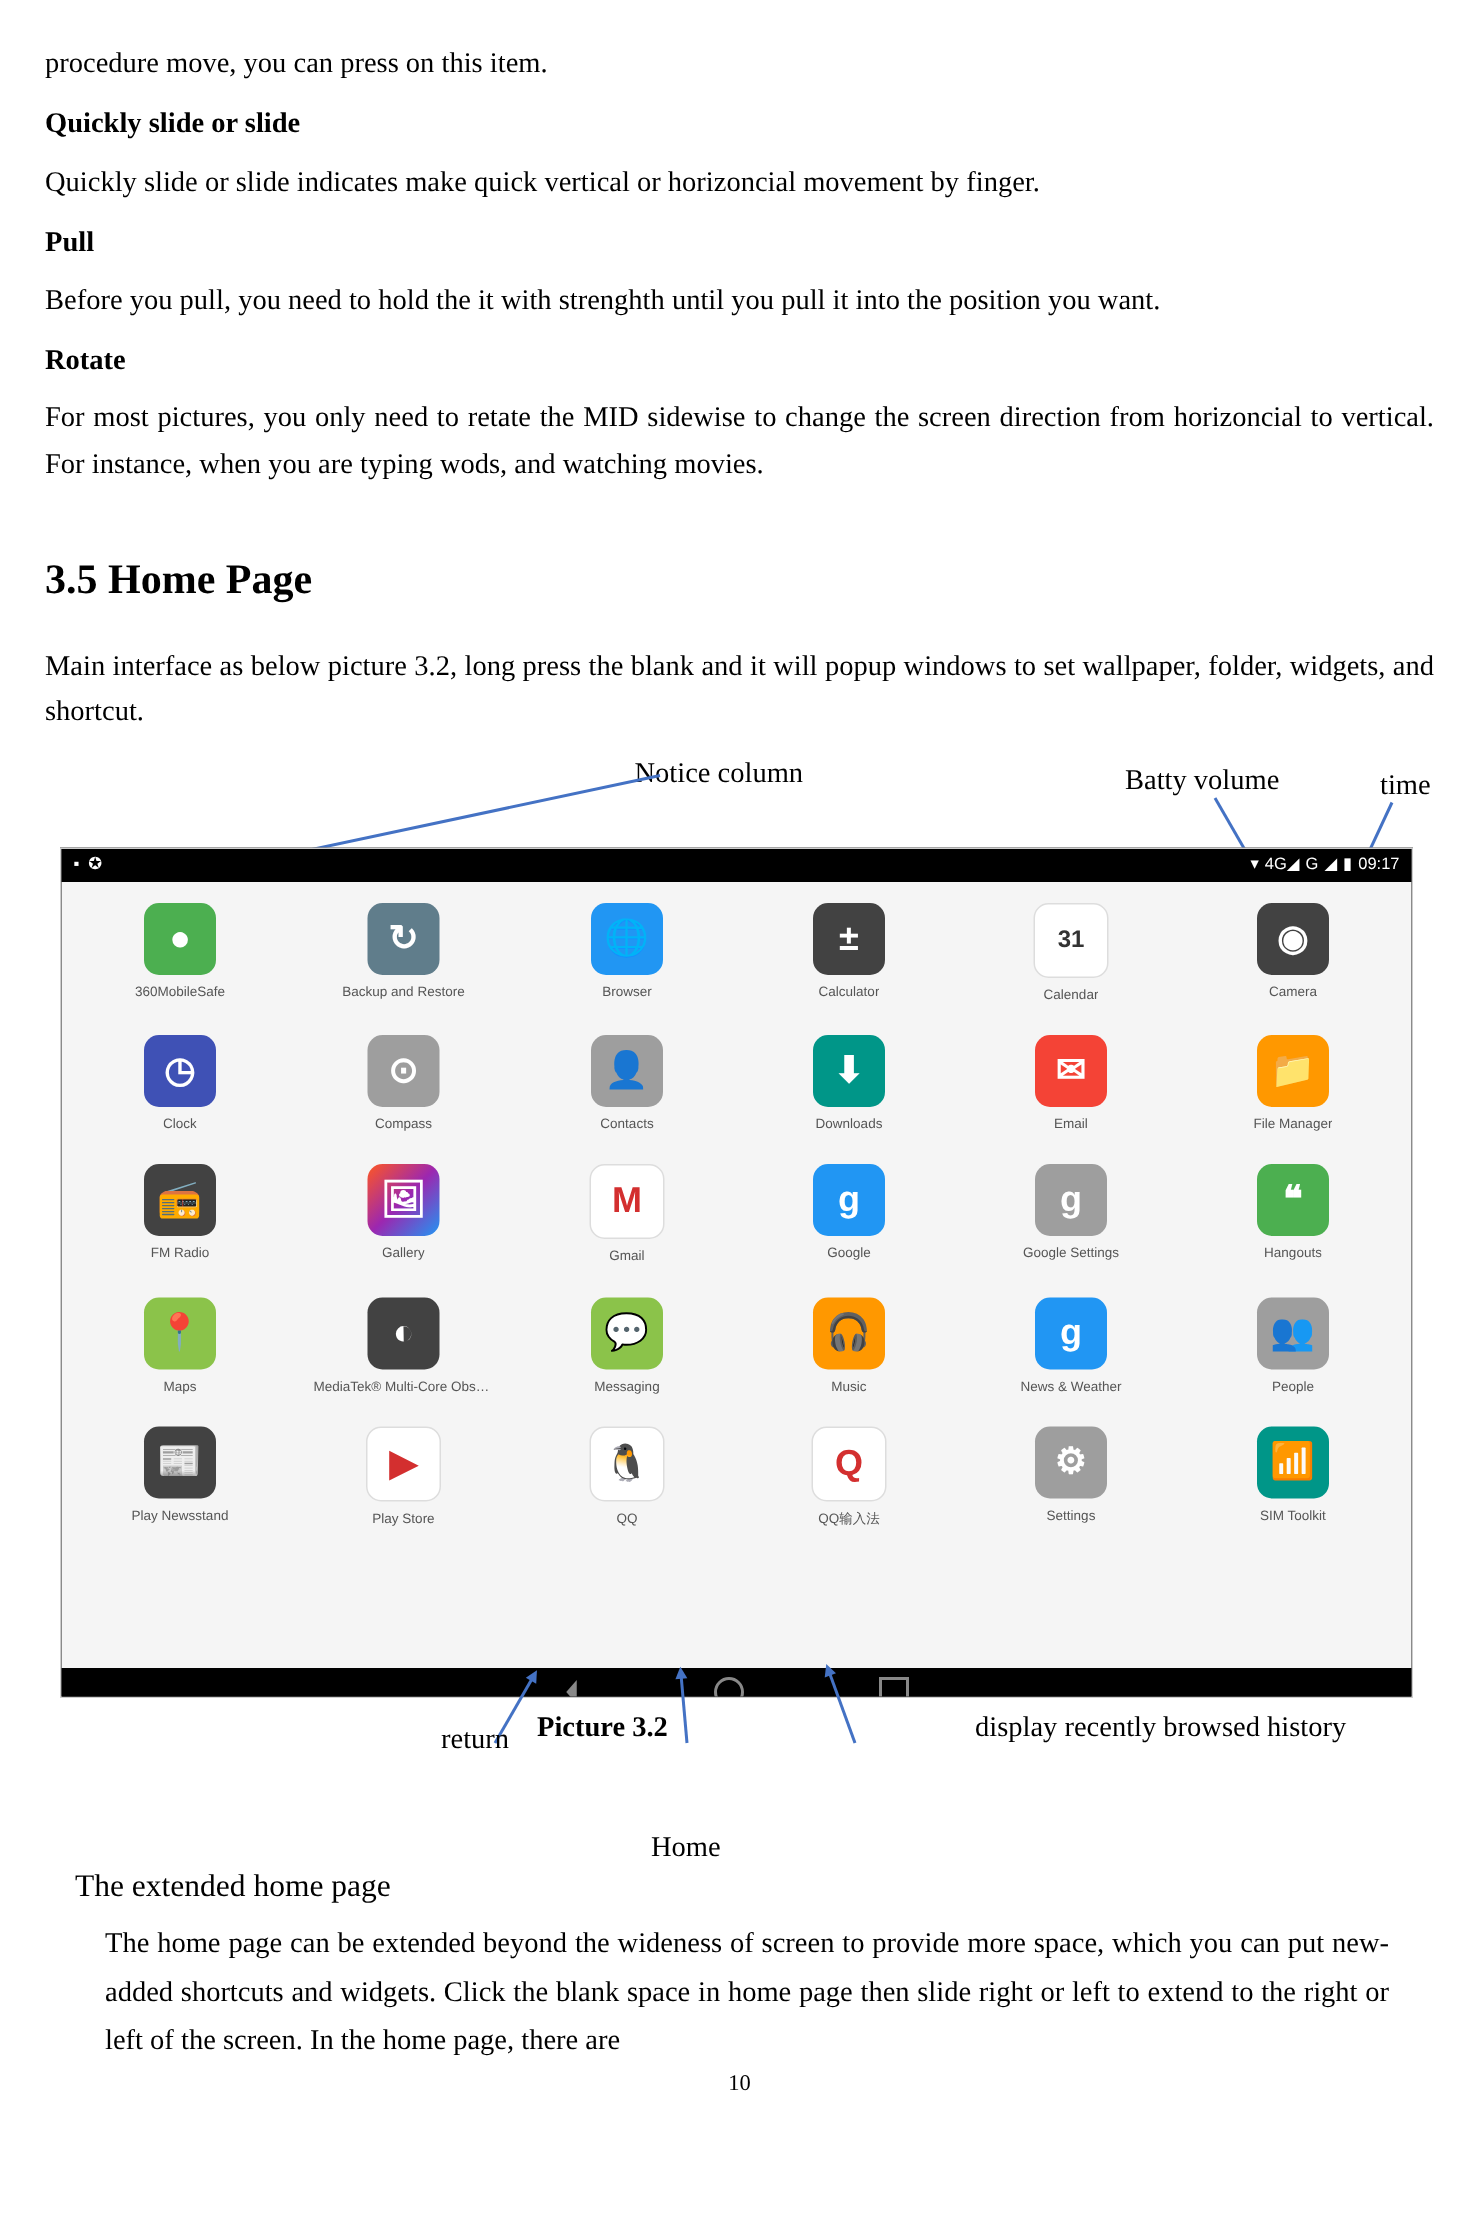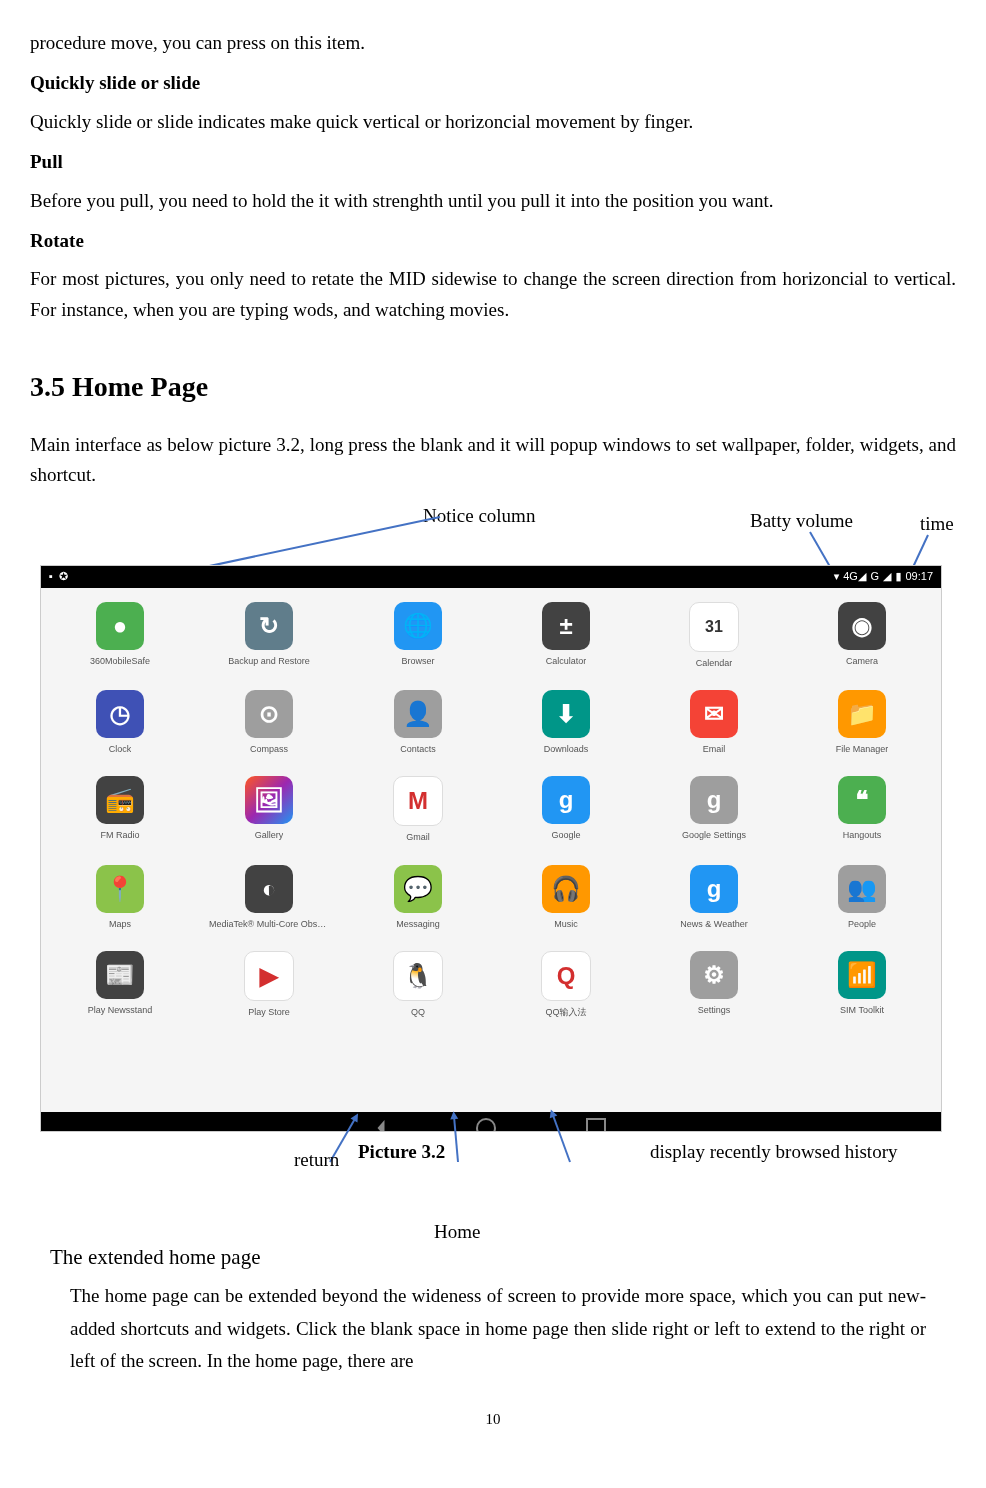--- a/index.html
+++ b/index.html
@@ -148,21 +148,20 @@
   }
   .sub-body {
     font-size: 19px;
     text-align: justify;
     margin: 0 30px 0 40px;
     line-height: 1.7;
   }
   .page-num {
     text-align: center;
     font-size: 15px;
-    margin-top: 30px;
   }
 </style>
 </head>
 <body>
 
 <div class="body-text">procedure move, you can press on this item.</div>
 <div class="bold-heading">Quickly slide or slide</div>
 <div class="body-text">Quickly slide or slide indicates make quick vertical or horizoncial movement by finger.</div>
 <div class="bold-heading">Pull</div>
 <div class="body-text">Before you pull, you need to hold the it with strenghth until you pull it into the position you want.</div>

